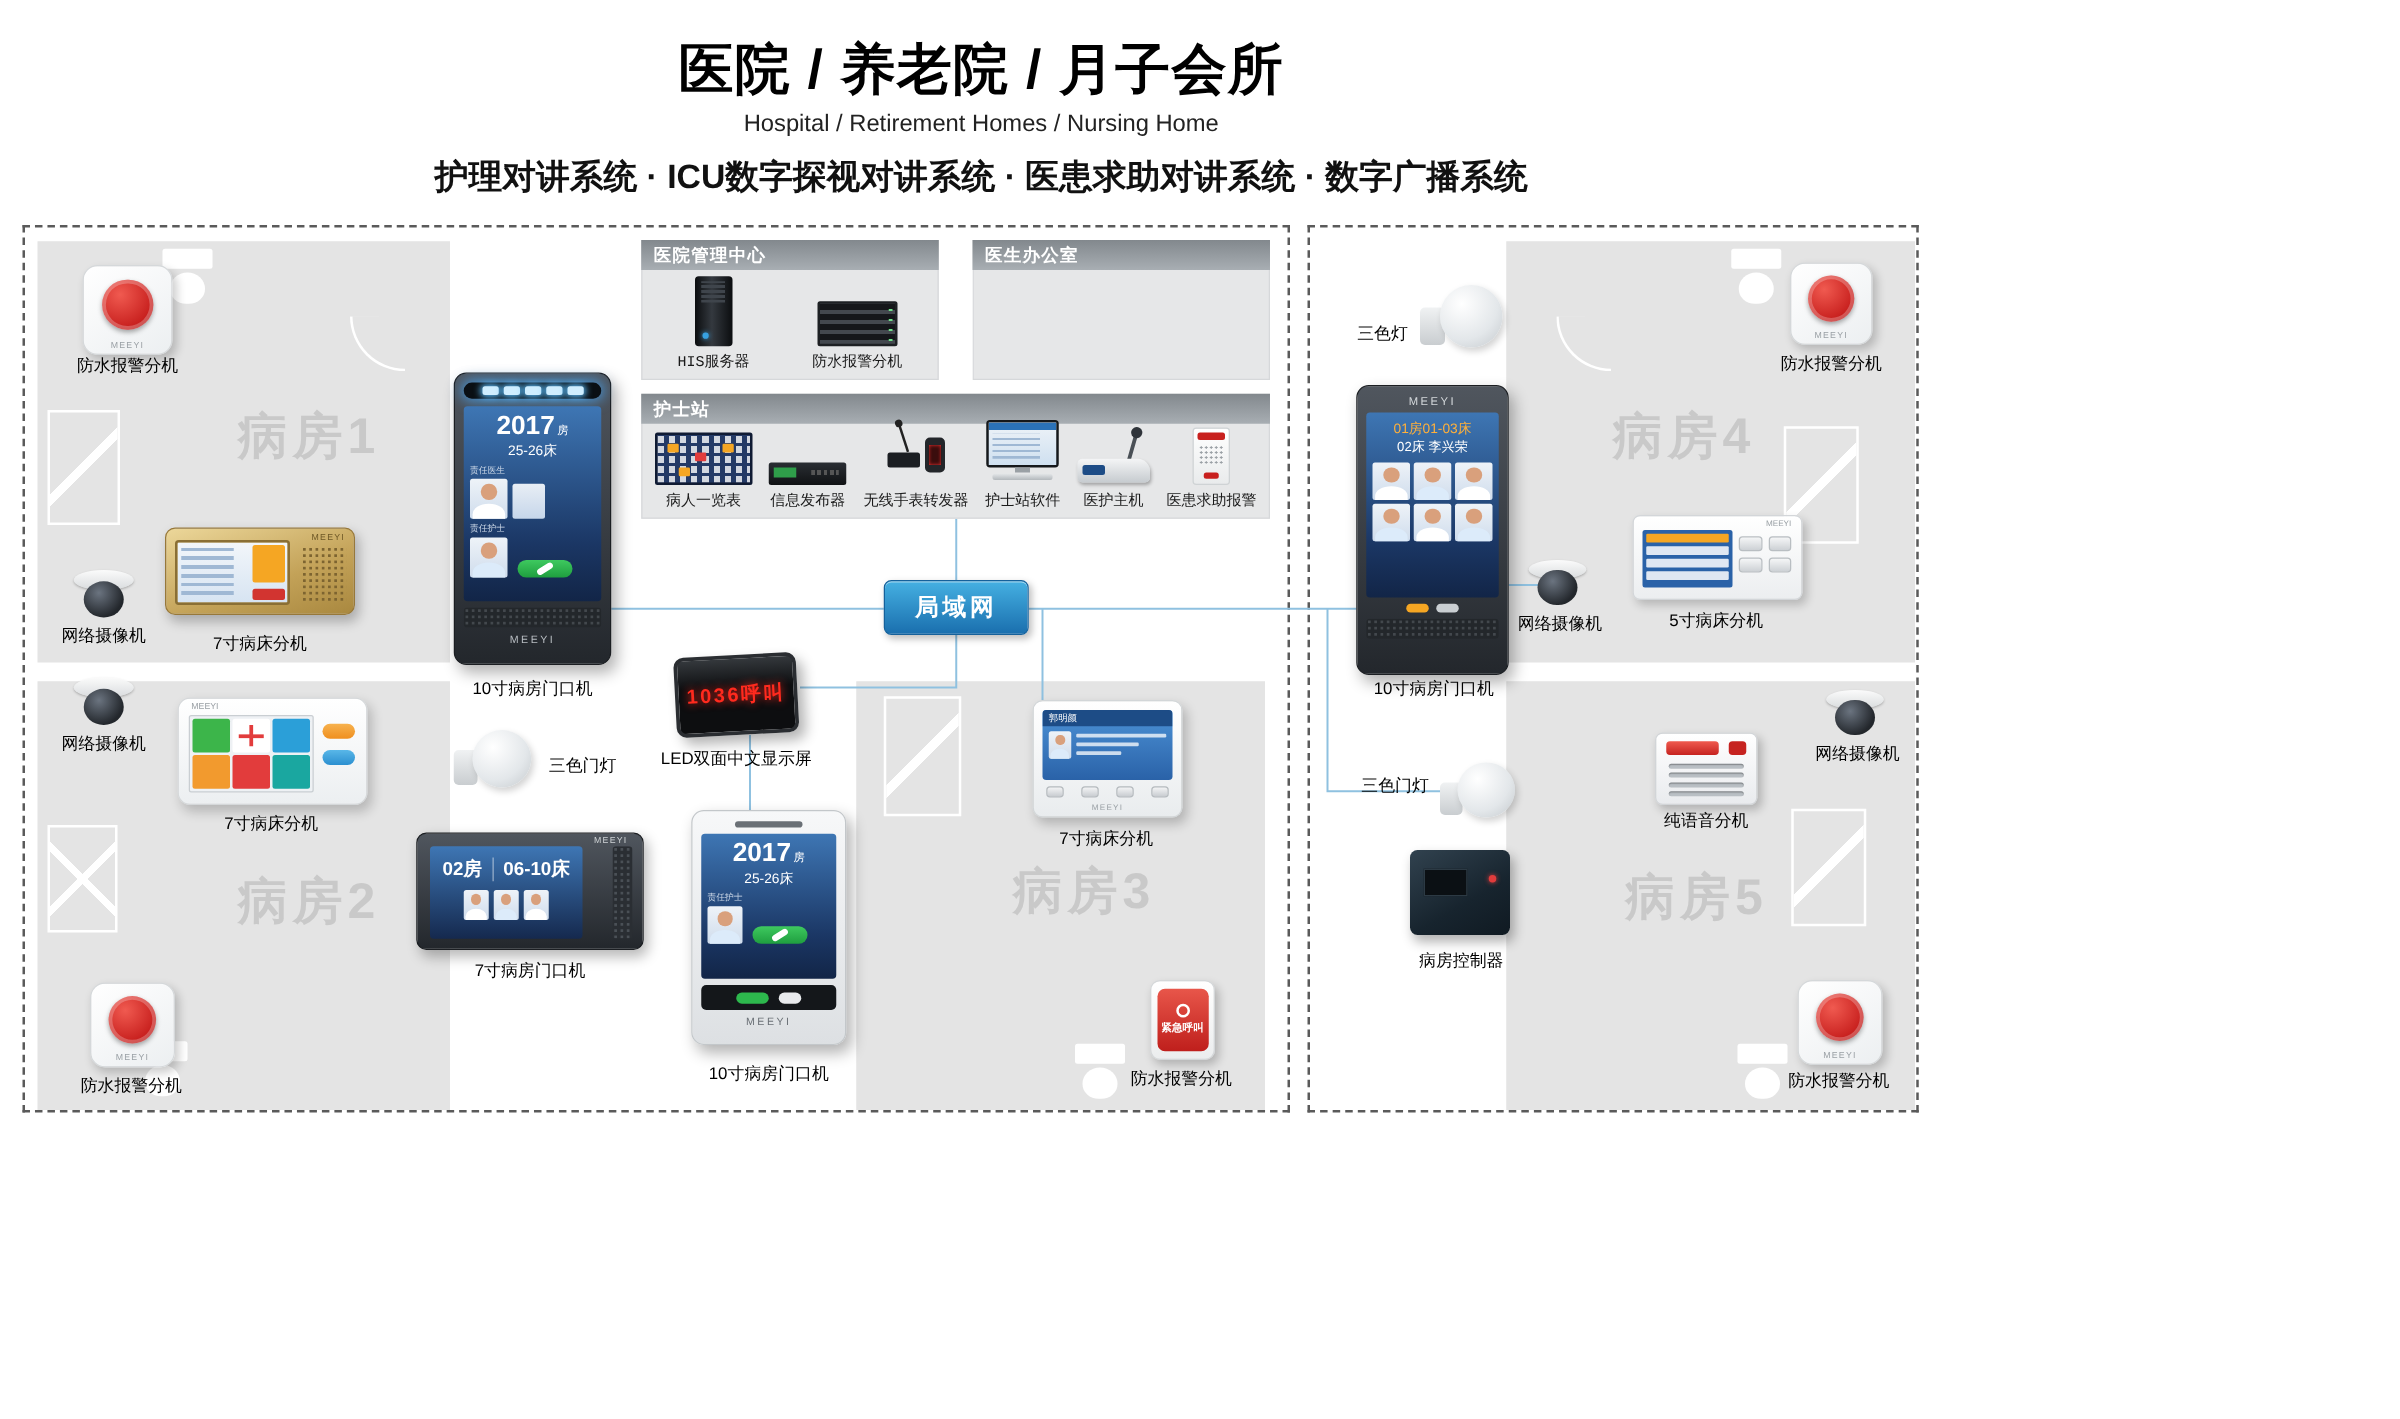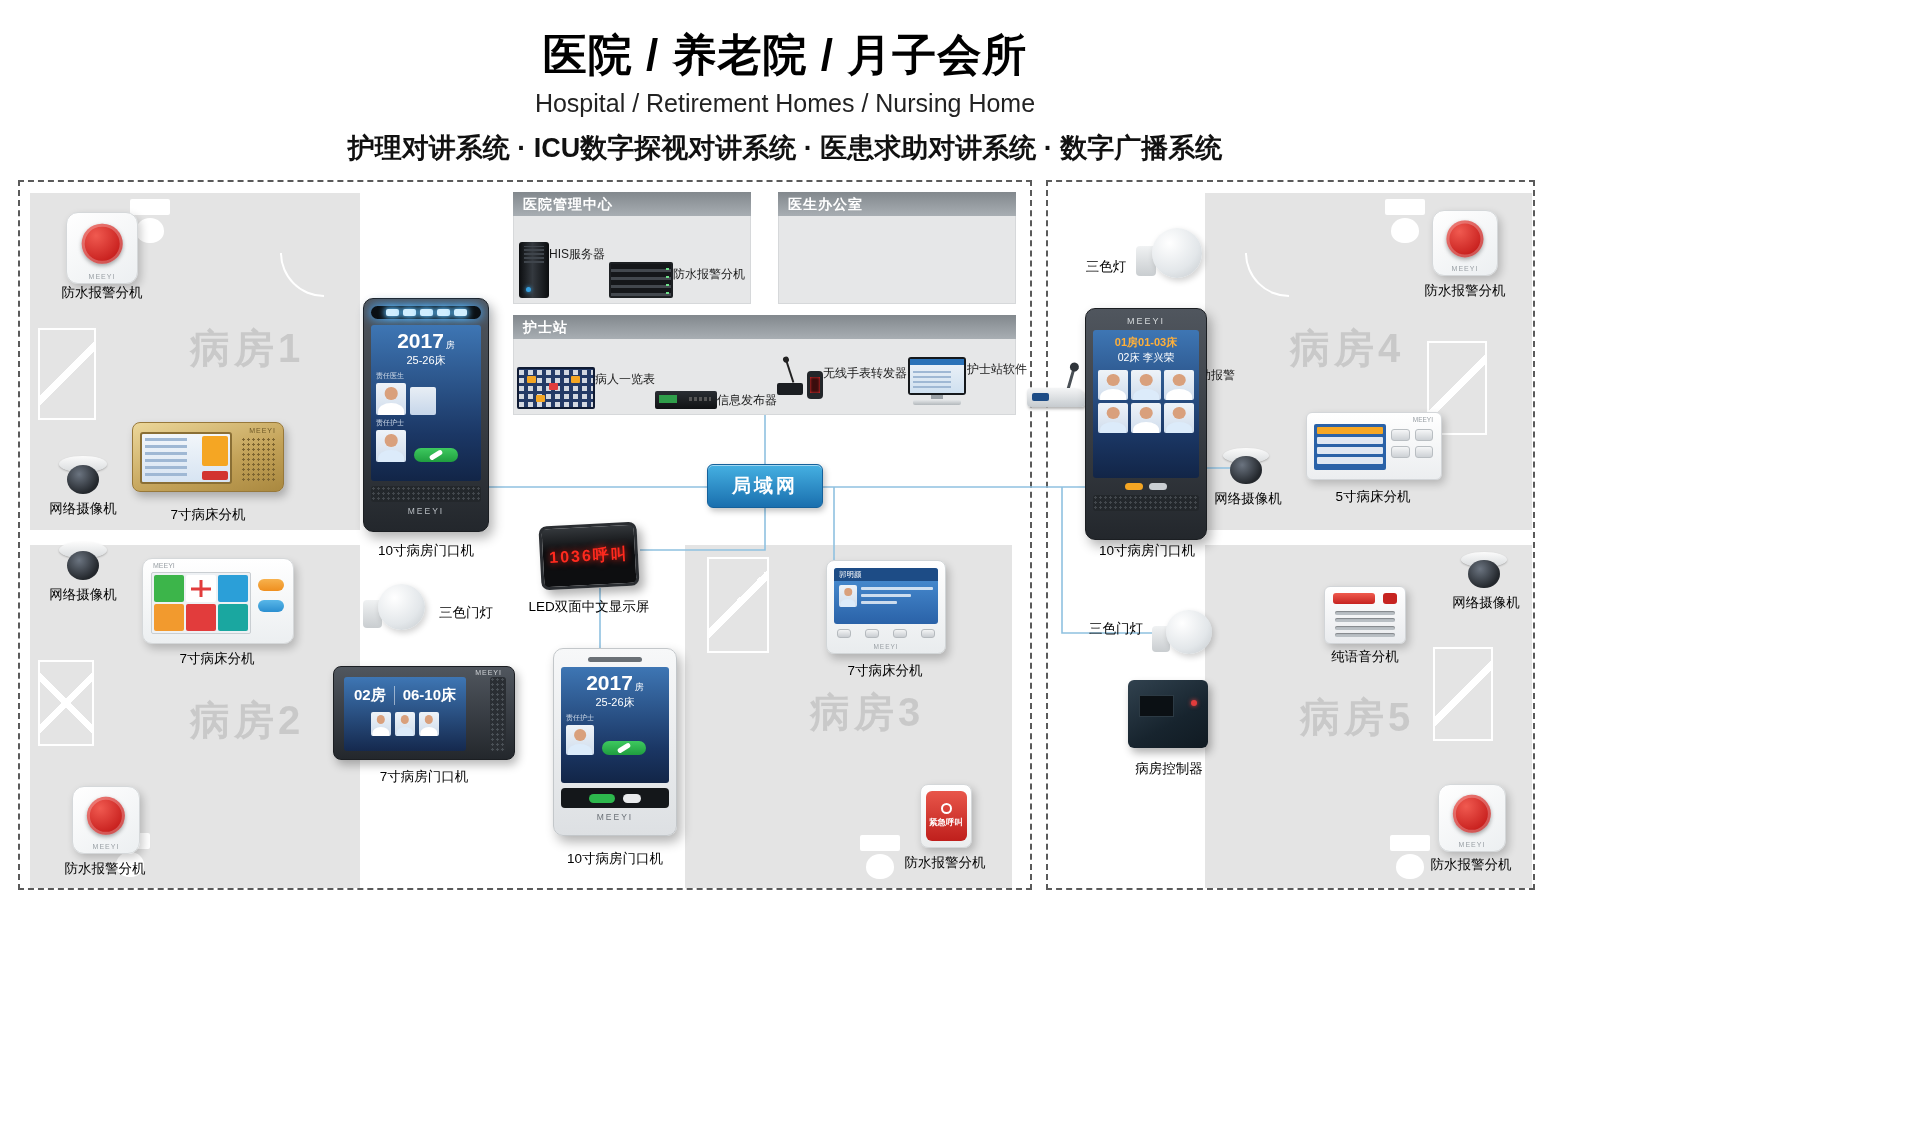--- a/index.html
+++ b/index.html
@@ -2,21 +2,21 @@
 <html><head>
 <meta charset="utf-8">
 <style>
 * { margin:0; padding:0; box-sizing:border-box; }
 body { background:#fff; font-family:"Liberation Sans","DejaVu Sans",sans-serif; }
 .canvas { position:relative; width:1920px; height:1135px; background:#fff; overflow:hidden; }
 
 
 .hdr { position:absolute; left:0; top:0; width:1570px; text-align:center; }
 .hdr-title { margin-top:26px; font-size:44px; font-weight:bold; color:#000; letter-spacing:1px; }
-.hdr-en { margin-top:4px; font-size:25px; color:#222; }
+.hdr-en { margin-top:4px; font-size:19px; color:#222; }
 .hdr-cn { margin-top:12px; font-size:27px; font-weight:bold; color:#111; }
 
 
 .zone { position:absolute; border:2px dashed #5a5a5a; }
 .room { position:absolute; background:#e4e4e4; }
 .room-label { position:absolute; font-size:40px; font-weight:bold; color:#c9c9c9; letter-spacing:4px; white-space:nowrap; }
 .furn { position:absolute; }
 .bed-f { border:2px solid #fff; background:linear-gradient(135deg, rgba(0,0,0,0) 46%, #fff 46%, #fff 53%, rgba(0,0,0,0) 53%); }
 .closet-f { border:2px solid #fff;
   background:linear-gradient(45deg, rgba(0,0,0,0) 47%, #fff 47%, #fff 53%, rgba(0,0,0,0) 53%),
@@ -26,21 +26,21 @@
 .arc-f { border-left:2px solid #fff; border-bottom:2px solid #fff; border-radius:0 0 0 100%; }
 
 
 .net { position:absolute; left:0; top:0; width:1920px; height:1135px; pointer-events:none; }
 .net polyline { fill:none; stroke:#8fc1e0; stroke-width:1.6; }
 
 
 .panel { position:absolute; background:#e6e7e8; box-shadow:0 0 0 1px #d6d8da inset; }
 .panel-hd { height:24px; background:linear-gradient(#82888d,#a8aeb3); color:#fff; font-size:14px; font-weight:bold; line-height:24px; padding-left:10px; letter-spacing:1px; }
 .panel-body { display:flex; justify-content:space-around; align-items:flex-end; height:calc(100% - 24px); padding:4px 4px 6px; }
-.p-item { display:flex; flex-direction:row; justify-content:flex-end; }
+.p-item { display:flex; flex-direction:column; align-items:center; justify-content:flex-end;font-family:Liberation Mono, monospace; }
 .p-dev { display:flex; align-items:flex-end; justify-content:center; }
 .p-label { font-size:12px; color:#1a1a1a; white-space:nowrap; margin-top:4px; }
 
 
 .lan { position:absolute; border-radius:6px; background:linear-gradient(#45b0e2,#1a6fae); border:1px solid #15619b;
   box-shadow:inset 0 1px 0 rgba(255,255,255,.5), 2px 3px 6px rgba(0,0,0,.25);
   color:#fff; font-size:19px; font-weight:bold; display:flex; align-items:center; justify-content:center; letter-spacing:3px; }
 
 
 .dev-label { position:absolute; font-size:13.5px; color:#000; text-align:center; white-space:nowrap; }
@@ -136,21 +136,21 @@
 .d10-brandtop { text-align:center; color:#d5d9dc; font-size:9px; letter-spacing:2px; margin-bottom:4px; }
 .d10-scr { background:linear-gradient(180deg,#3e76b4,#1b3765 70%,#122547); border-radius:3px; overflow:hidden; padding:5px 5px 4px; color:#fff; position:relative; }
 .d10-big { font-size:21px; font-weight:bold; line-height:1; text-align:center; }
 .d10-unit { font-size:9px; margin-left:2px; font-weight:normal; }
 .d10-beds { font-size:11px; text-align:center; margin-top:2px; }
 .d10-cap { font-size:7px; color:#cdd9e8; margin-top:3px; }
 .d10-row { display:flex; gap:4px; align-items:flex-end; margin-top:2px; }
 .minicard { width:26px; height:28px; background:linear-gradient(#e8eef5,#c6d6ea); border-radius:2px; display:block; }
 .d10-call { width:44px; height:14px; background:linear-gradient(#3ec95f,#1f9e3f); border-radius:7px; position:relative; display:block; margin-left:4px; }
 .ph { position:absolute; left:50%; top:50%; width:14px; height:5px; background:#fff; border-radius:3px; transform:translate(-50%,-50%) rotate(-32deg); display:block; }
-.d10-l1 { color:#ffb03a; font-weight:bold; font-size:11px; text-align:center; }
+.d10-l1 { color:#ffb03a; font-weight:normal; font-size:11px; text-align:center; }
 .d10-l2 { color:#fff; font-size:10.5px; text-align:center; margin-top:1px; }
 .d10-grid { display:grid; grid-template-columns:repeat(3,1fr); gap:3px; margin-top:5px; }
 .d10-grid .avatar { width:100%; height:30px; }
 .d10-ctrl { display:flex; gap:6px; justify-content:center; margin-top:5px; }
 .pillb { width:18px; height:7px; border-radius:4px; display:block; }
 .pillb.orange{background:#f5a623} .pillb.gray{background:#c9ced2}
 .d10-spk { height:16px; margin-top:5px; border-radius:3px; background-color:#23272b;
   background-image:radial-gradient(circle,#43484d 1px, rgba(0,0,0,0) 1.3px); background-size:5px 5px; }
 .d10-brand { text-align:center; font-size:8.5px; color:#b9bec3; letter-spacing:2px; margin-top:4px; }
 .door10.light .d10-brand { color:#6a7076; }

